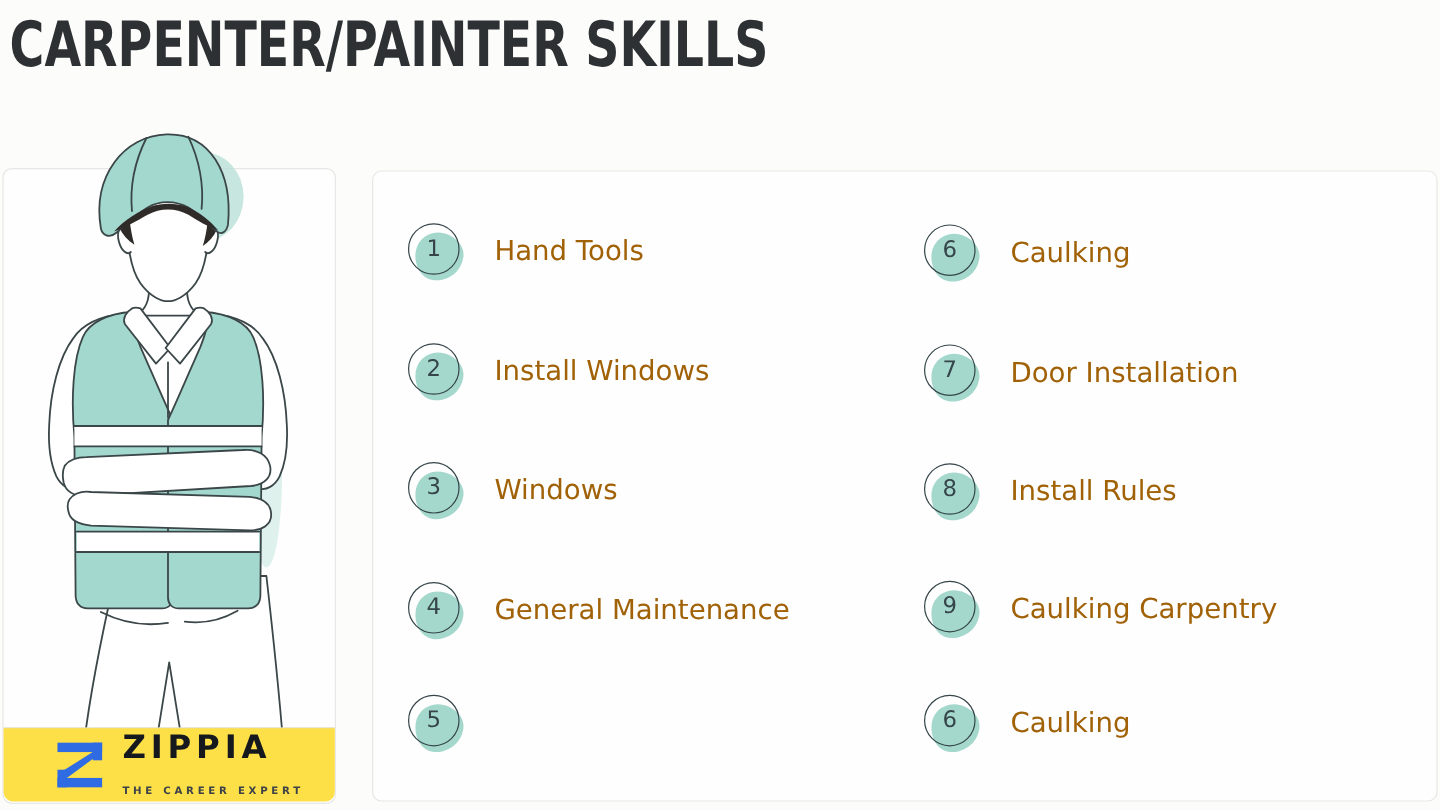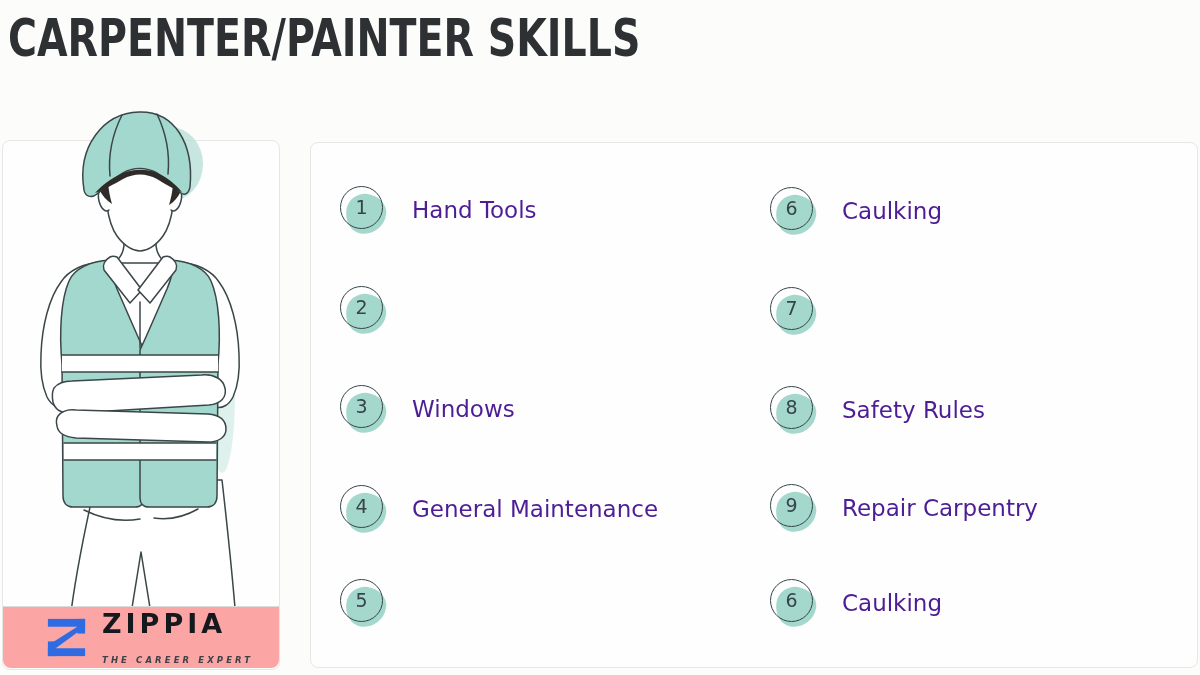--- a/index.html
+++ b/index.html
@@ -15,49 +15,49 @@
   }
   .card{
     position:absolute;background:#fefefe;border:1px solid #e8e7e5;border-radius:8px;
     box-sizing:border-box;
   }
   .card-left{left:2px;top:140px;width:278px;height:530px;z-index:1;}
   .card-right{left:310px;top:142px;width:888px;height:526px;z-index:1;}
   .worker-svg{position:absolute;left:0;top:100px;width:300px;height:575px;z-index:4;}
   .logo-strip{
     position:absolute;left:3px;top:606px;width:276px;height:62px;z-index:5;
-    background:#fca5a5;border-top:1px solid #dcdcda;
+    background:#fde047;border-top:1px solid #dcdcda;
     border-radius:0 0 8px 8px;
     display:flex;align-items:center;padding-left:40px;box-sizing:border-box;
   }
   .logo-icon{width:47px;height:47px;flex:0 0 auto;}
   .logo-text{margin-left:12px;display:flex;flex-direction:column;}
   .logo-brand{
     font-size:27px;font-weight:700;color:#15191d;letter-spacing:4px;line-height:1.05;
   }
   .logo-tagline{
-    font-size:8.5px;font-weight:700;color:#3c4248;letter-spacing:3.1px;margin-top:16px;font-style:italic;
+    font-size:8.5px;font-weight:700;color:#3c4248;letter-spacing:3.1px;margin-top:16px;
   }
   .skill-item{
     position:absolute;height:48px;display:flex;align-items:center;z-index:2;
   }
   .badge{position:relative;width:48px;height:48px;flex:0 0 auto;}
   .badge .blob{
     position:absolute;left:6px;top:8px;width:40px;height:40px;
     background:#a5d8cc;
     border-radius:47% 53% 57% 43% / 46% 44% 56% 54%;
     transform:rotate(8deg);
   }
   .badge .ring{
     position:absolute;left:0;top:0;width:43px;height:43px;box-sizing:border-box;
     border:1.6px solid #35454a;border-radius:50%;
     display:flex;align-items:center;justify-content:center;
   }
   .badge .num{font-size:19px;color:#35454a;line-height:1;}
-  .skill-label{margin-left:24px;font-size:23px;color:#4c1d95;white-space:nowrap;}
+  .skill-label{margin-left:24px;font-size:23px;color:#a16207;white-space:nowrap;}
   svg .ln{stroke:#3b4648;stroke-width:1.5;stroke-linecap:round;stroke-linejoin:round;}
   svg .nofill{fill:none;}
   svg .white{fill:#ffffff;}
   svg .teal{fill:#a2d8ce;}
   svg .hair{fill:#2f2b29;}
 </style>
 </head>
 <body>
 
 <h1 class="page-title">CARPENTER/PAINTER SKILLS</h1>
@@ -141,20 +141,21 @@
     </span>
   <span class="skill-label">Hand Tools</span>
 </div>
 <div class="skill-item" style="left:340px;top:286px">
   <span class="badge">
       <span class="blob"></span>
       <span class="ring">
         <span class="num">2</span>
       </span>
     </span>
+  <span class="skill-label">Install Windows</span>
 </div>
 <div class="skill-item" style="left:340px;top:385px">
   <span class="badge">
       <span class="blob"></span>
       <span class="ring">
         <span class="num">3</span>
       </span>
     </span>
   <span class="skill-label">Windows</span>
 </div>
@@ -184,38 +185,39 @@
     </span>
   <span class="skill-label">Caulking</span>
 </div>
 <div class="skill-item" style="left:770px;top:287px">
   <span class="badge">
       <span class="blob"></span>
       <span class="ring">
         <span class="num">7</span>
       </span>
     </span>
+  <span class="skill-label">Door Installation</span>
 </div>
 <div class="skill-item" style="left:770px;top:386px">
   <span class="badge">
       <span class="blob"></span>
       <span class="ring">
         <span class="num">8</span>
       </span>
     </span>
-  <span class="skill-label">Safety Rules</span>
+  <span class="skill-label">Install Rules</span>
 </div>
 <div class="skill-item" style="left:770px;top:484px">
   <span class="badge">
       <span class="blob"></span>
       <span class="ring">
         <span class="num">9</span>
       </span>
     </span>
-  <span class="skill-label">Repair Carpentry</span>
+  <span class="skill-label">Caulking Carpentry</span>
 </div>
 <div class="skill-item" style="left:770px;top:579px">
   <span class="badge">
       <span class="blob"></span>
       <span class="ring">
         <span class="num">6</span>
       </span>
     </span>
   <span class="skill-label">Caulking</span>
 </div>

